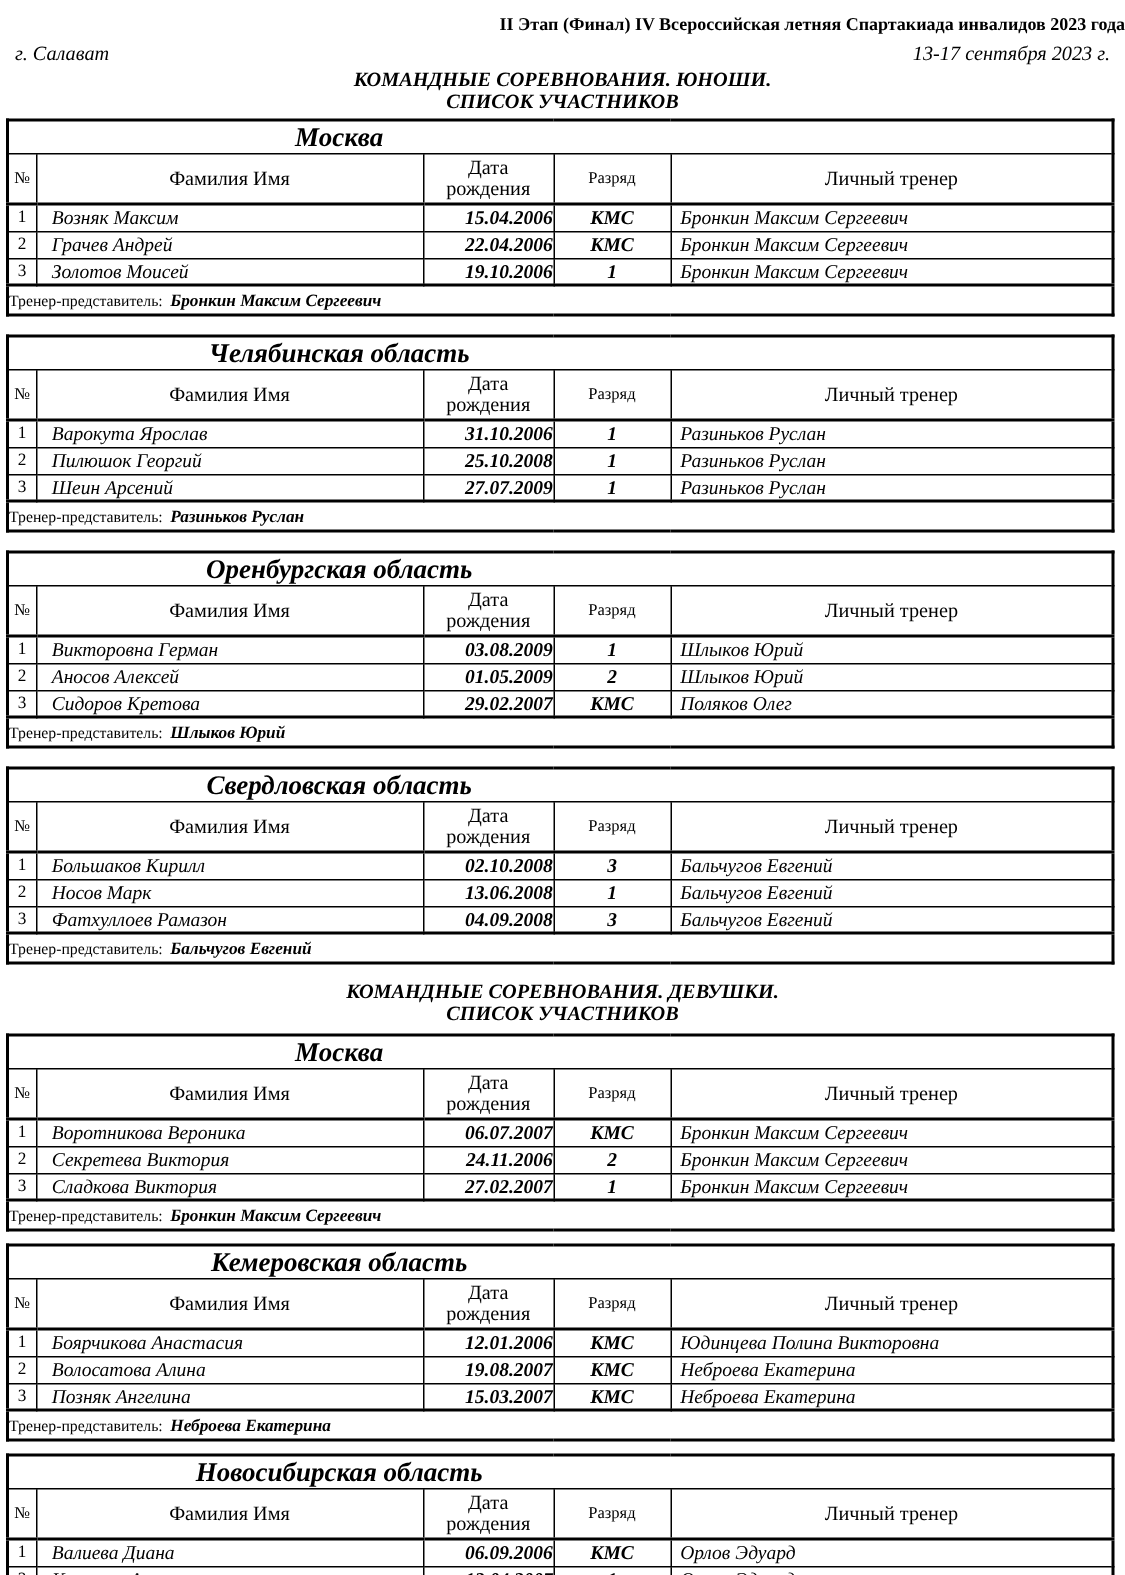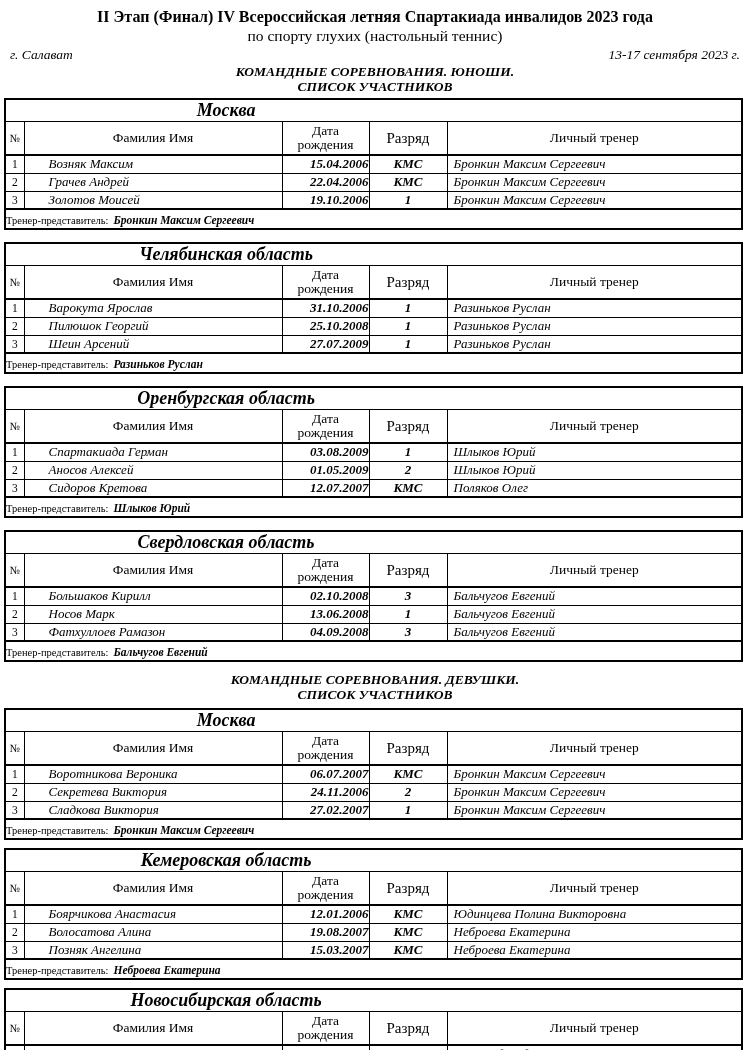--- a/index.html
+++ b/index.html
@@ -5,21 +5,21 @@
   html, body { margin: 0; padding: 0; }
   body {
     width: 750px; height: 1050px;
     background: #ffffff; color: #000000;
     font-family: "Liberation Serif", serif;
     overflow: hidden; position: relative;
   }
   .page { padding-top: 7px; }
 
   .doc-title {
-    text-align: center; font-weight: bold; font-size: 16px; line-height: 19px;
+    text-align: right; font-weight: bold; font-size: 12px; line-height: 19px;
   }
   .doc-subtitle {
     text-align: center; font-size: 15.5px; line-height: 18px; margin-top: 1px;
   }
   .place-date-row {
     display: flex; justify-content: space-between;
     font-style: italic; font-size: 13.5px; line-height: 16px;
     padding: 2px 10px 0 10px;
   }
   .section-heading {
@@ -43,41 +43,40 @@
   tr.region-row td {
     height: 15px; padding: 0 40% 0 0; text-align: center; vertical-align: middle;
   }
   .region { font-weight: bold; font-style: italic; font-size: 18px; white-space: nowrap; }
 
   tr.cols th {
     height: 32px; padding: 0; font-weight: normal; font-size: 13.5px;
     text-align: center; vertical-align: middle; border-bottom-width: 2px;
   }
   tr.cols th.num  { font-size: 11px; }
-  tr.cols th.rank { font-size: 15px; }
+  tr.cols th.rank { font-size: 11px; }
   .dob-head { display: inline-block; width: 62px; line-height: 14px; font-size: 13.5px; }
 
   tr.data { height: 18px; }
   tr.data td { padding: 0; font-size: 13px; font-style: italic; vertical-align: middle; }
   tr.data td.num   { font-style: normal; font-size: 11.5px; text-align: center; }
-  tr.data td.name  { padding-left: 24px; }
+  tr.data td.name  { padding-left: 10px; }
   tr.data td.dob   { text-align: right; font-weight: bold; }
   tr.data td.rank  { text-align: center; font-weight: bold; }
   tr.data td.coach { padding-left: 6px; }
 
   tr.rep-row td { height: 16px; text-align: left; vertical-align: middle; padding: 0; border-top-width: 2px; }
   .rep-label { font-size: 10.5px; }
   .rep-name  { font-size: 11.5px; font-weight: bold; font-style: italic; margin-left: 5px; }
 </style>
 </head>
 <body>
 
 <div class="page">
   <div class="doc-title">II Этап (Финал) IV Всероссийская летняя Спартакиада инвалидов 2023 года</div>
-  <div class="doc-subtitle">по спорту глухих (настольный теннис)</div>
   <div class="place-date-row">
     <span>г. Салават</span>
     <span>13-17 сентября 2023 г.</span>
   </div>
   <div id="sections">
   <section class="boys">
     <div class="section-heading">
       <div>КОМАНДНЫЕ СОРЕВНОВАНИЯ. ЮНОШИ.</div>
       <div>СПИСОК УЧАСТНИКОВ</div>
     </div>
@@ -202,36 +201,36 @@
         <th class="num">№</th>
         <th class="name">Фамилия Имя</th>
         <th class="dob"><span class="dob-head">Дата рождения</span></th>
         <th class="rank">Разряд</th>
         <th class="coach">Личный тренер</th>
       </tr>
     </thead>
     <tbody>
               <tr class="data">
                 <td class="num">1</td>
-                <td class="name">Спартакиада Герман</td>
+                <td class="name">Викторовна Герман</td>
                 <td class="dob">03.08.2009</td>
                 <td class="rank">1</td>
                 <td class="coach">Шлыков Юрий</td>
               </tr>
               <tr class="data">
                 <td class="num">2</td>
                 <td class="name">Аносов Алексей</td>
                 <td class="dob">01.05.2009</td>
                 <td class="rank">2</td>
                 <td class="coach">Шлыков Юрий</td>
               </tr>
               <tr class="data">
                 <td class="num">3</td>
                 <td class="name">Сидоров Кретова</td>
-                <td class="dob">12.07.2007</td>
+                <td class="dob">29.02.2007</td>
                 <td class="rank">КМС</td>
                 <td class="coach">Поляков Олег</td>
               </tr>
             </tbody>
     <tfoot>
       <tr class="rep-row">
         <td colspan="5">
           <span class="rep-label">Тренер-представитель:</span><span class="rep-name">Шлыков Юрий</span>
         </td>
       </tr>

